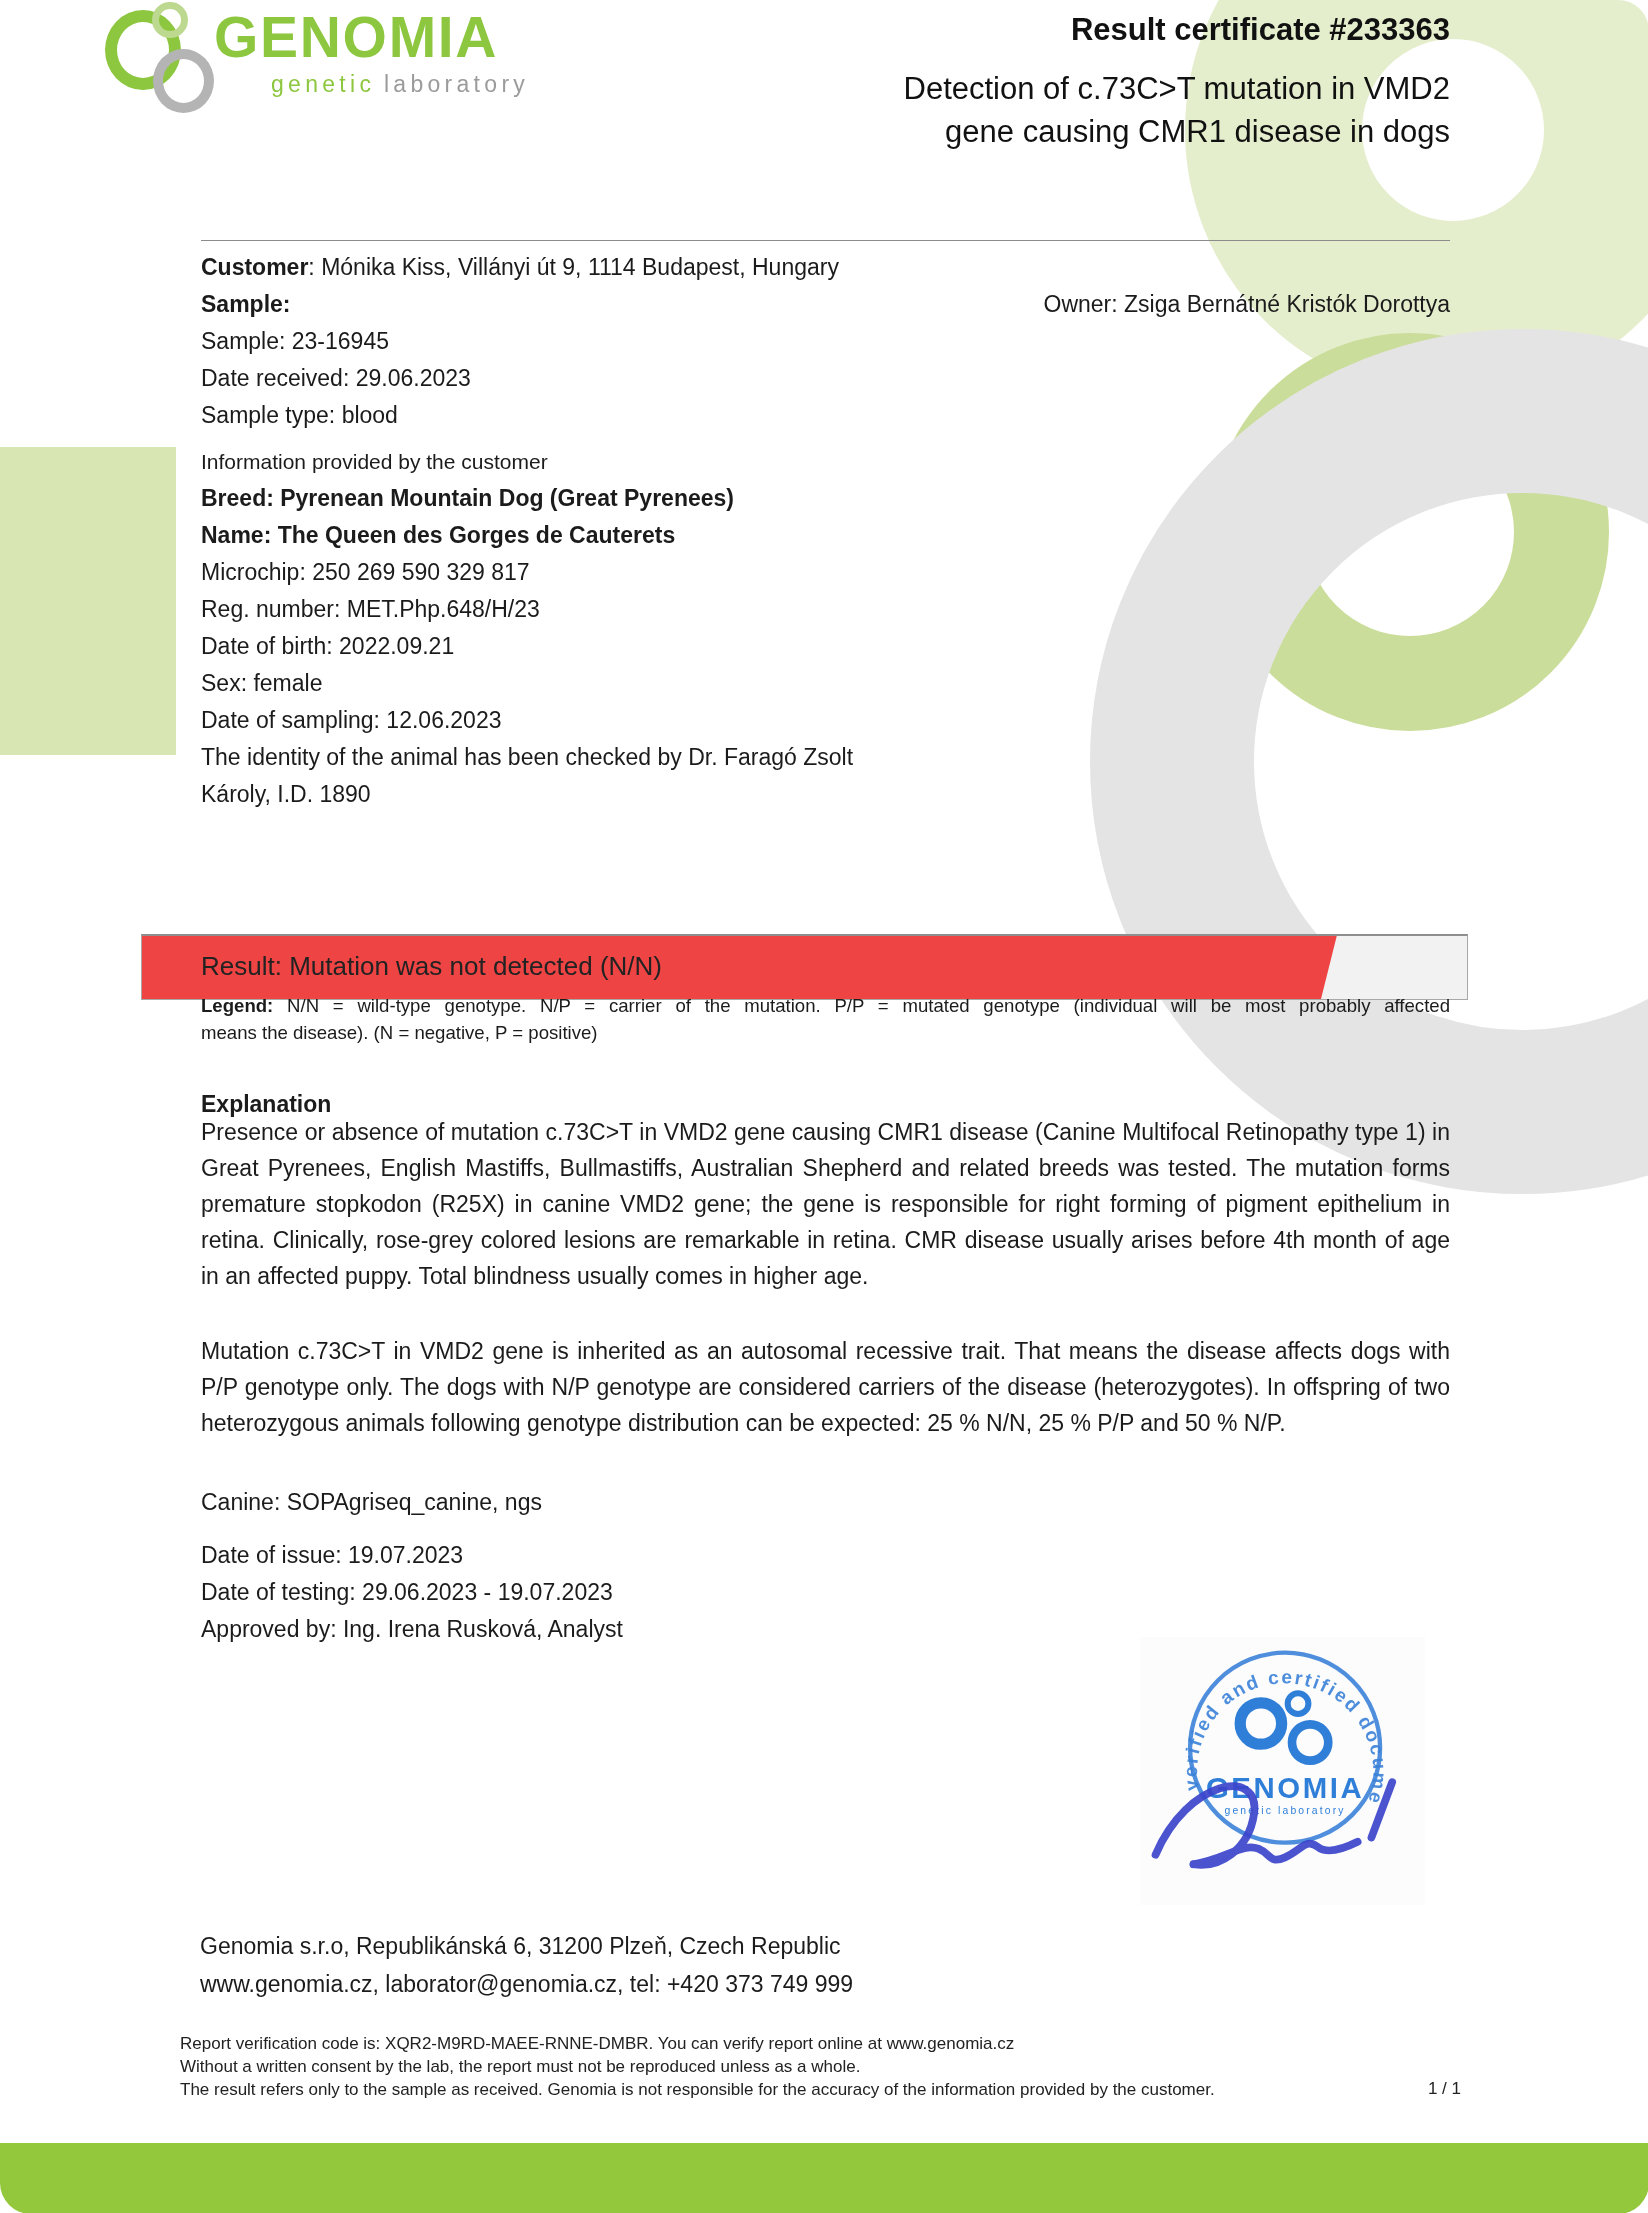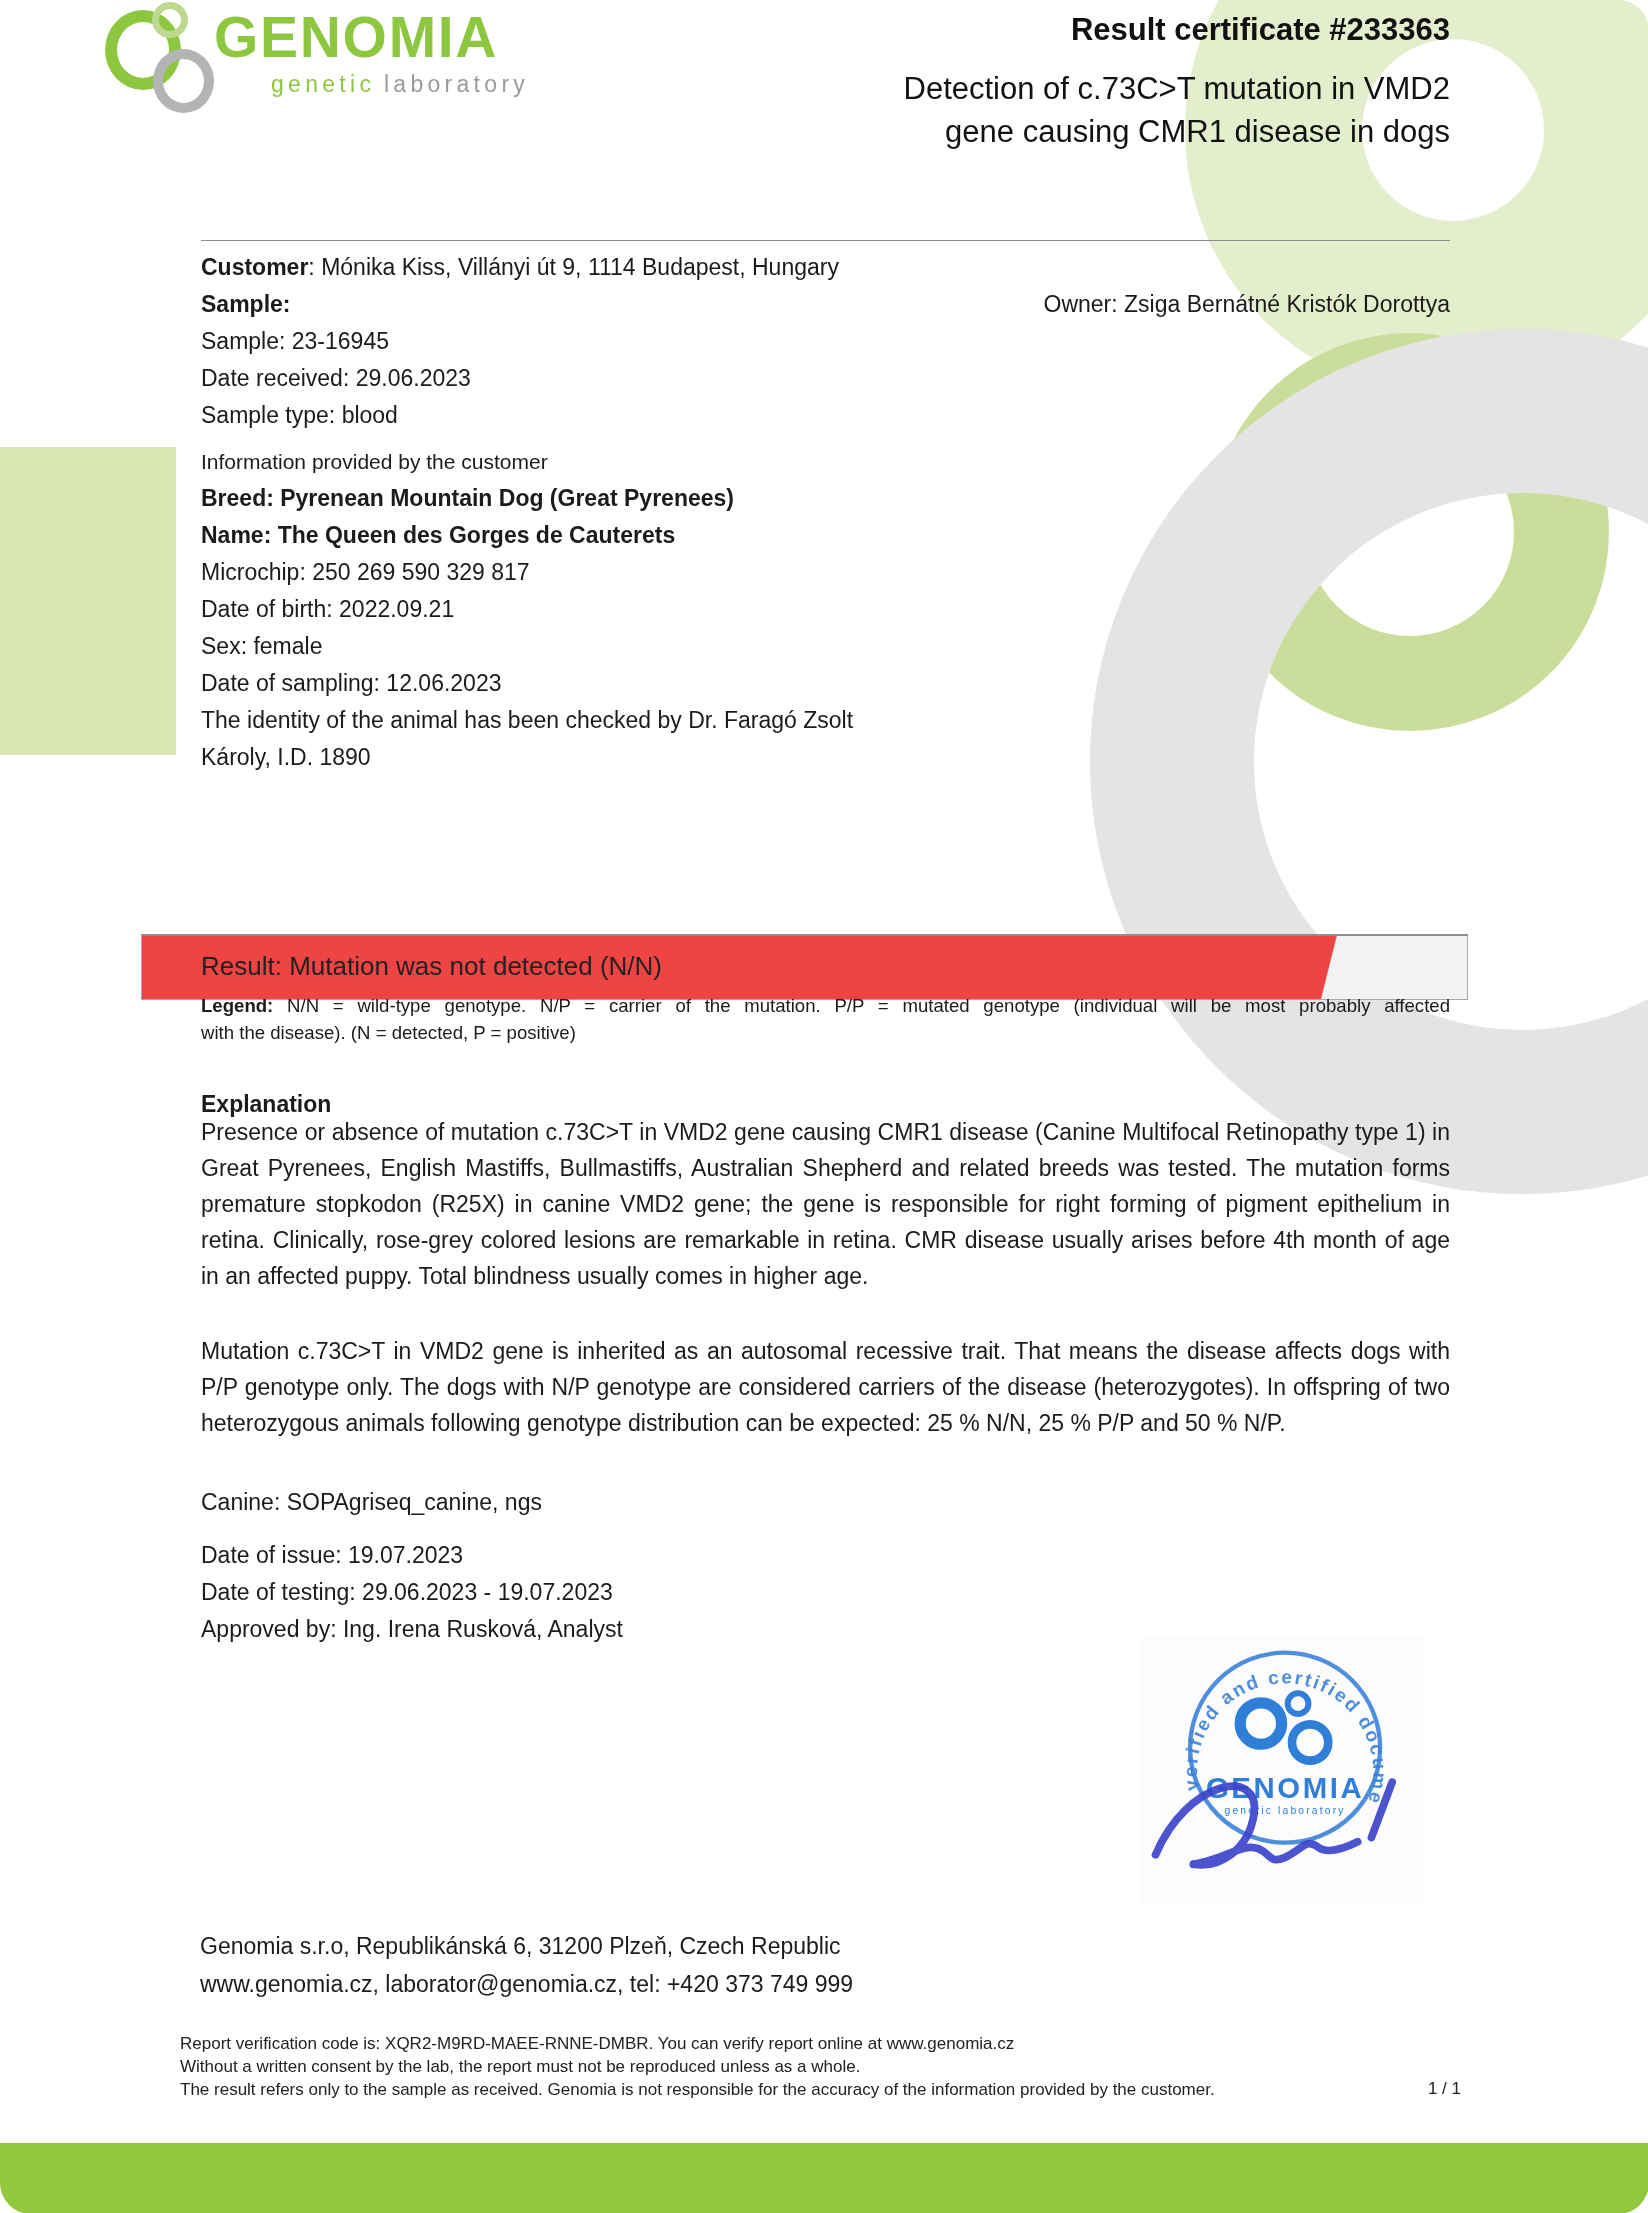--- a/index.html
+++ b/index.html
@@ -109,34 +109,35 @@
     <div class="line">Date received: 29.06.2023</div>
     <div class="line">Sample type: blood</div>
   </div>
   <div class="owner-line">Owner: Zsiga Bernátné Kristók Dorottya</div>
 
   <div class="block animal-block">
     <div class="section-label">Information provided by the customer</div>
     <div class="line b">Breed: Pyrenean Mountain Dog (Great Pyrenees)</div>
     <div class="line b">Name: The Queen des Gorges de Cauterets</div>
     <div class="line">Microchip: 250 269 590 329 817</div>
+    <div class="line">Reg. number: MET.Php.648/H/23</div>
     <div class="line">Date of birth: 2022.09.21</div>
     <div class="line">Sex: female</div>
     <div class="line">Date of sampling: 12.06.2023</div>
     <div class="line">The identity of the animal has been checked by Dr. Faragó Zsolt</div>
     <div class="line">Károly, I.D. 1890</div>
   </div>
 
   <div class="result-box">
     <div class="result-text">Result: Mutation was not detected (N/N)</div>
   </div>
 
   <div class="block legend-block">
     <div class="legend-l1"><span class="b">Legend:</span> <span>N/N = wild-type genotype. N/P = carrier of the mutation. P/P = mutated genotype (individual will be most probably affected</span></div>
-    <div class="legend-l2">with the disease). (N = detected, P = positive)</div>
+    <div class="legend-l2">means the disease). (N = negative, P = positive)</div>
   </div>
 
   <div class="block expl-heading">Explanation</div>
   <div class="block para para1">Presence or absence of mutation c.73C&gt;T in VMD2 gene causing CMR1 disease (Canine Multifocal Retinopathy type 1) in Great Pyrenees, English Mastiffs, Bullmastiffs, Australian Shepherd and related breeds was tested. The mutation forms premature stopkodon (R25X) in canine VMD2 gene; the gene is responsible for right forming of pigment epithelium in retina. Clinically, rose-grey colored lesions are remarkable in retina. CMR disease usually arises before 4th month of age in an affected puppy. Total blindness usually comes in higher age.</div>
   <div class="block para para2">Mutation c.73C&gt;T in VMD2 gene is inherited as an autosomal recessive trait. That means the disease affects dogs with P/P genotype only. The dogs with N/P genotype are considered carriers of the disease (heterozygotes). In offspring of two heterozygous animals following genotype distribution can be expected: 25 % N/N, 25 % P/P and 50 % N/P.</div>
   <div class="block method-line">Canine: SOPAgriseq_canine, ngs</div>
 
   <div class="block dates-block">
     <div class="line">Date of issue: 19.07.2023</div>
     <div class="line">Date of testing: 29.06.2023 - 19.07.2023</div>

